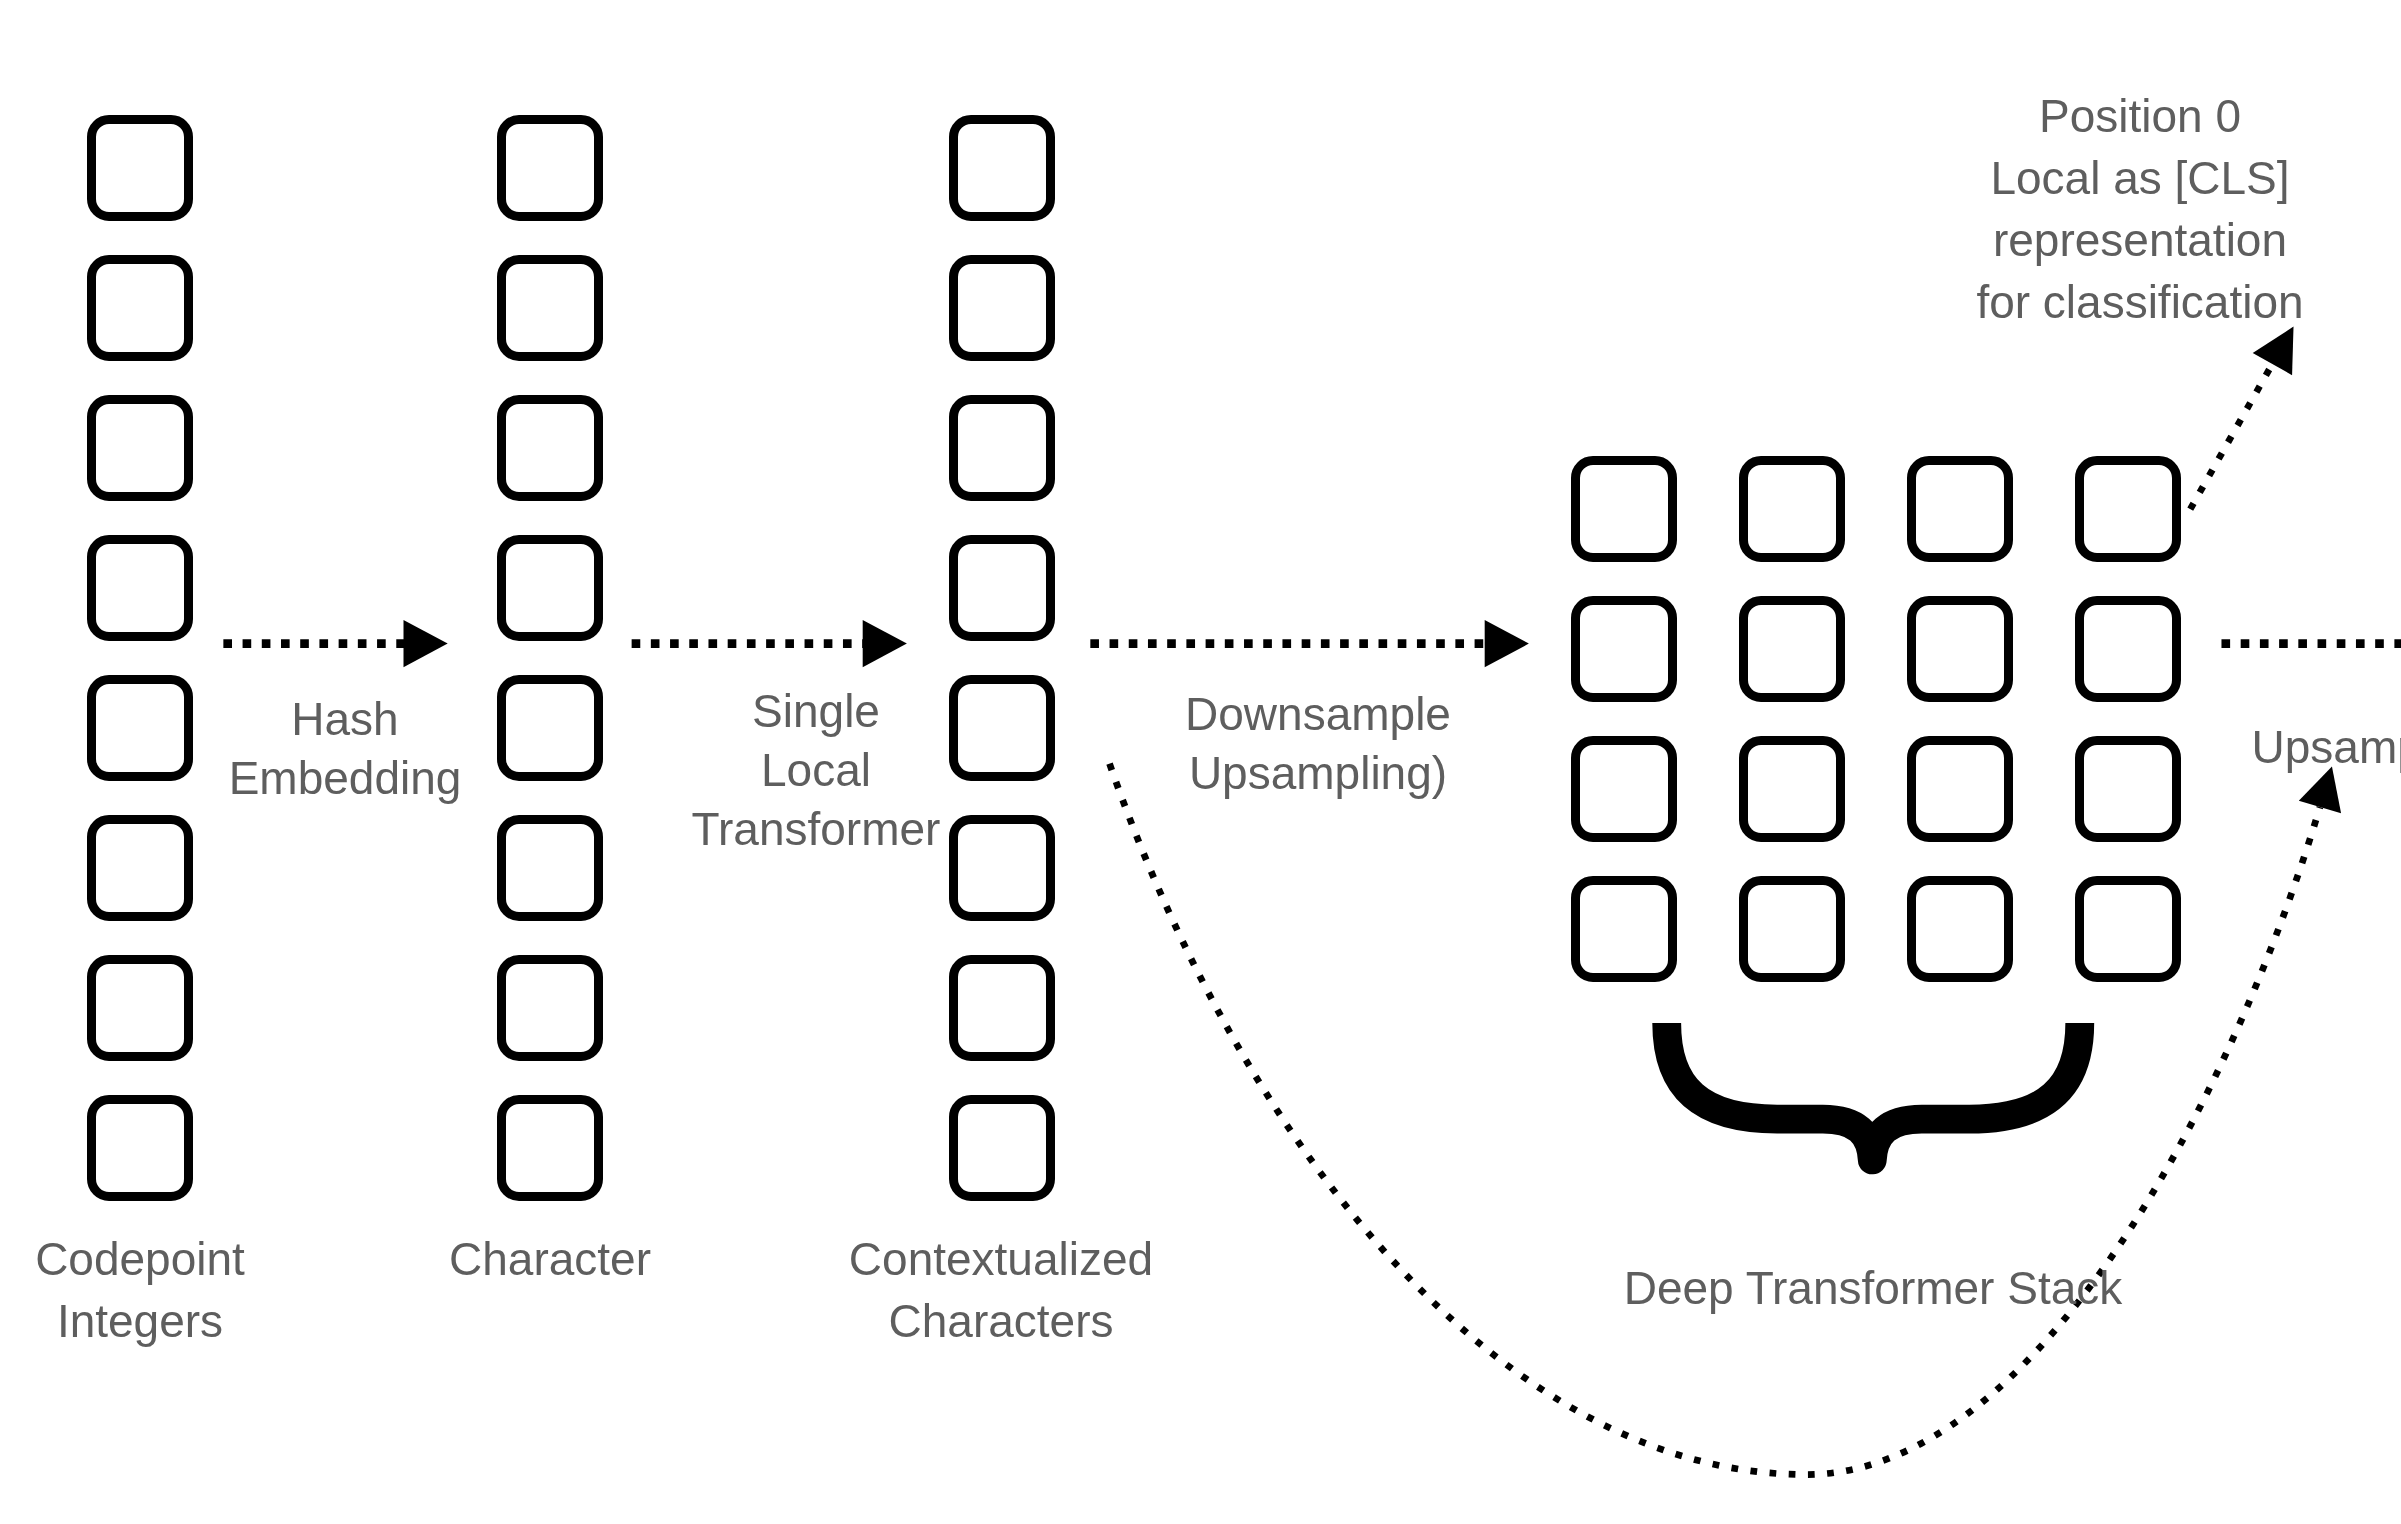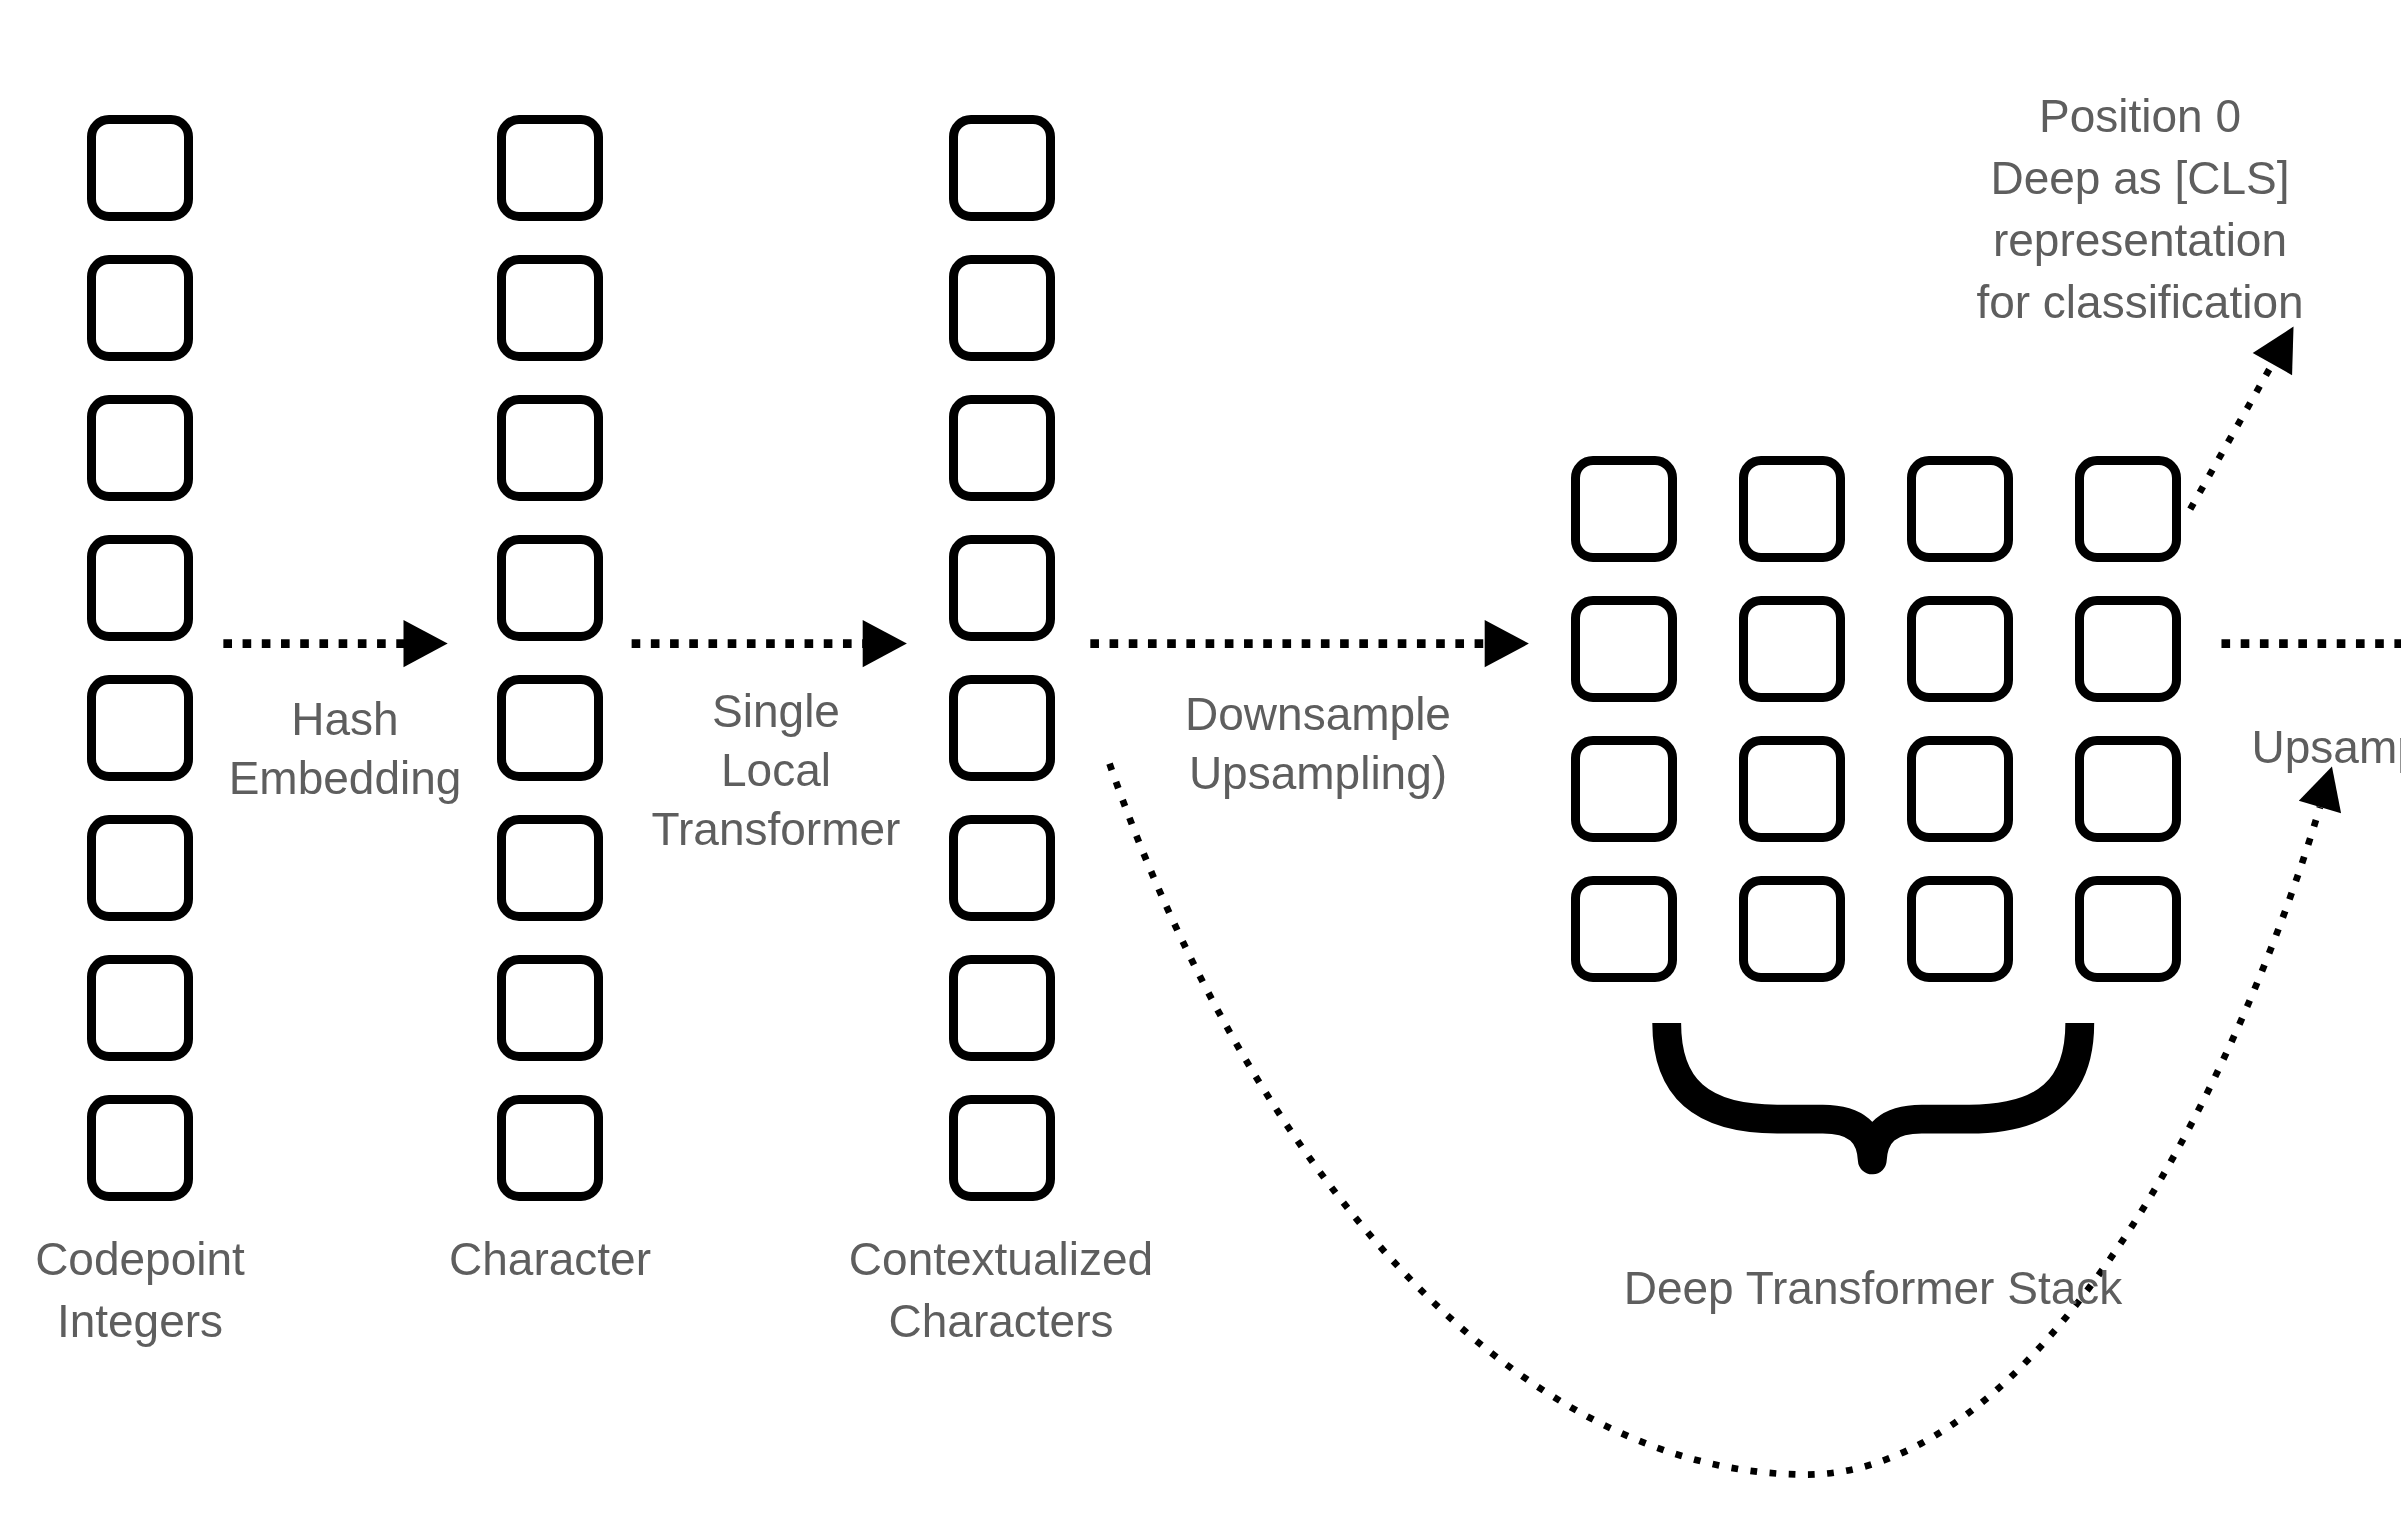--- a/index.html
+++ b/index.html
@@ -162,36 +162,36 @@
       <div class="box"></div>
       <div class="box"></div>
       <div class="box"></div>
       <div class="box"></div>
     </div>
 
   <div class="lbl lbl-arrow" style="left:345px;  top:670px">
       <div>Hash</div>
       <div>Embedding</div>
     </div>
-  <div class="lbl lbl-arrow" style="left:776px; top:662px">
+  <div class="lbl lbl-arrow" style="left:816px; top:662px">
       <div>Single</div>
       <div>Local</div>
       <div>Transformer</div>
     </div>
   <div class="lbl lbl-arrow" style="left:1318px; top:665px">
       <div>Downsample</div>
       <div>Upsampling)</div>
     </div>
   <div class="lbl lbl-arrow" style="left:2373px; top:698px">
       <div>Upsampling</div>
     </div>
 
   <div class="lbl" style="left:2140px; top:65px">
       <div>Position 0</div>
-      <div>Deep as [CLS]</div>
+      <div>Local as [CLS]</div>
       <div>representation</div>
       <div>for classification</div>
     </div>
 
   <div class="lbl" style="left:140px;  top:1208px">
       <div>Codepoint</div>
       <div>Integers</div>
     </div>
   <div class="lbl" style="left:550px; top:1208px">
       <div>Character</div>

